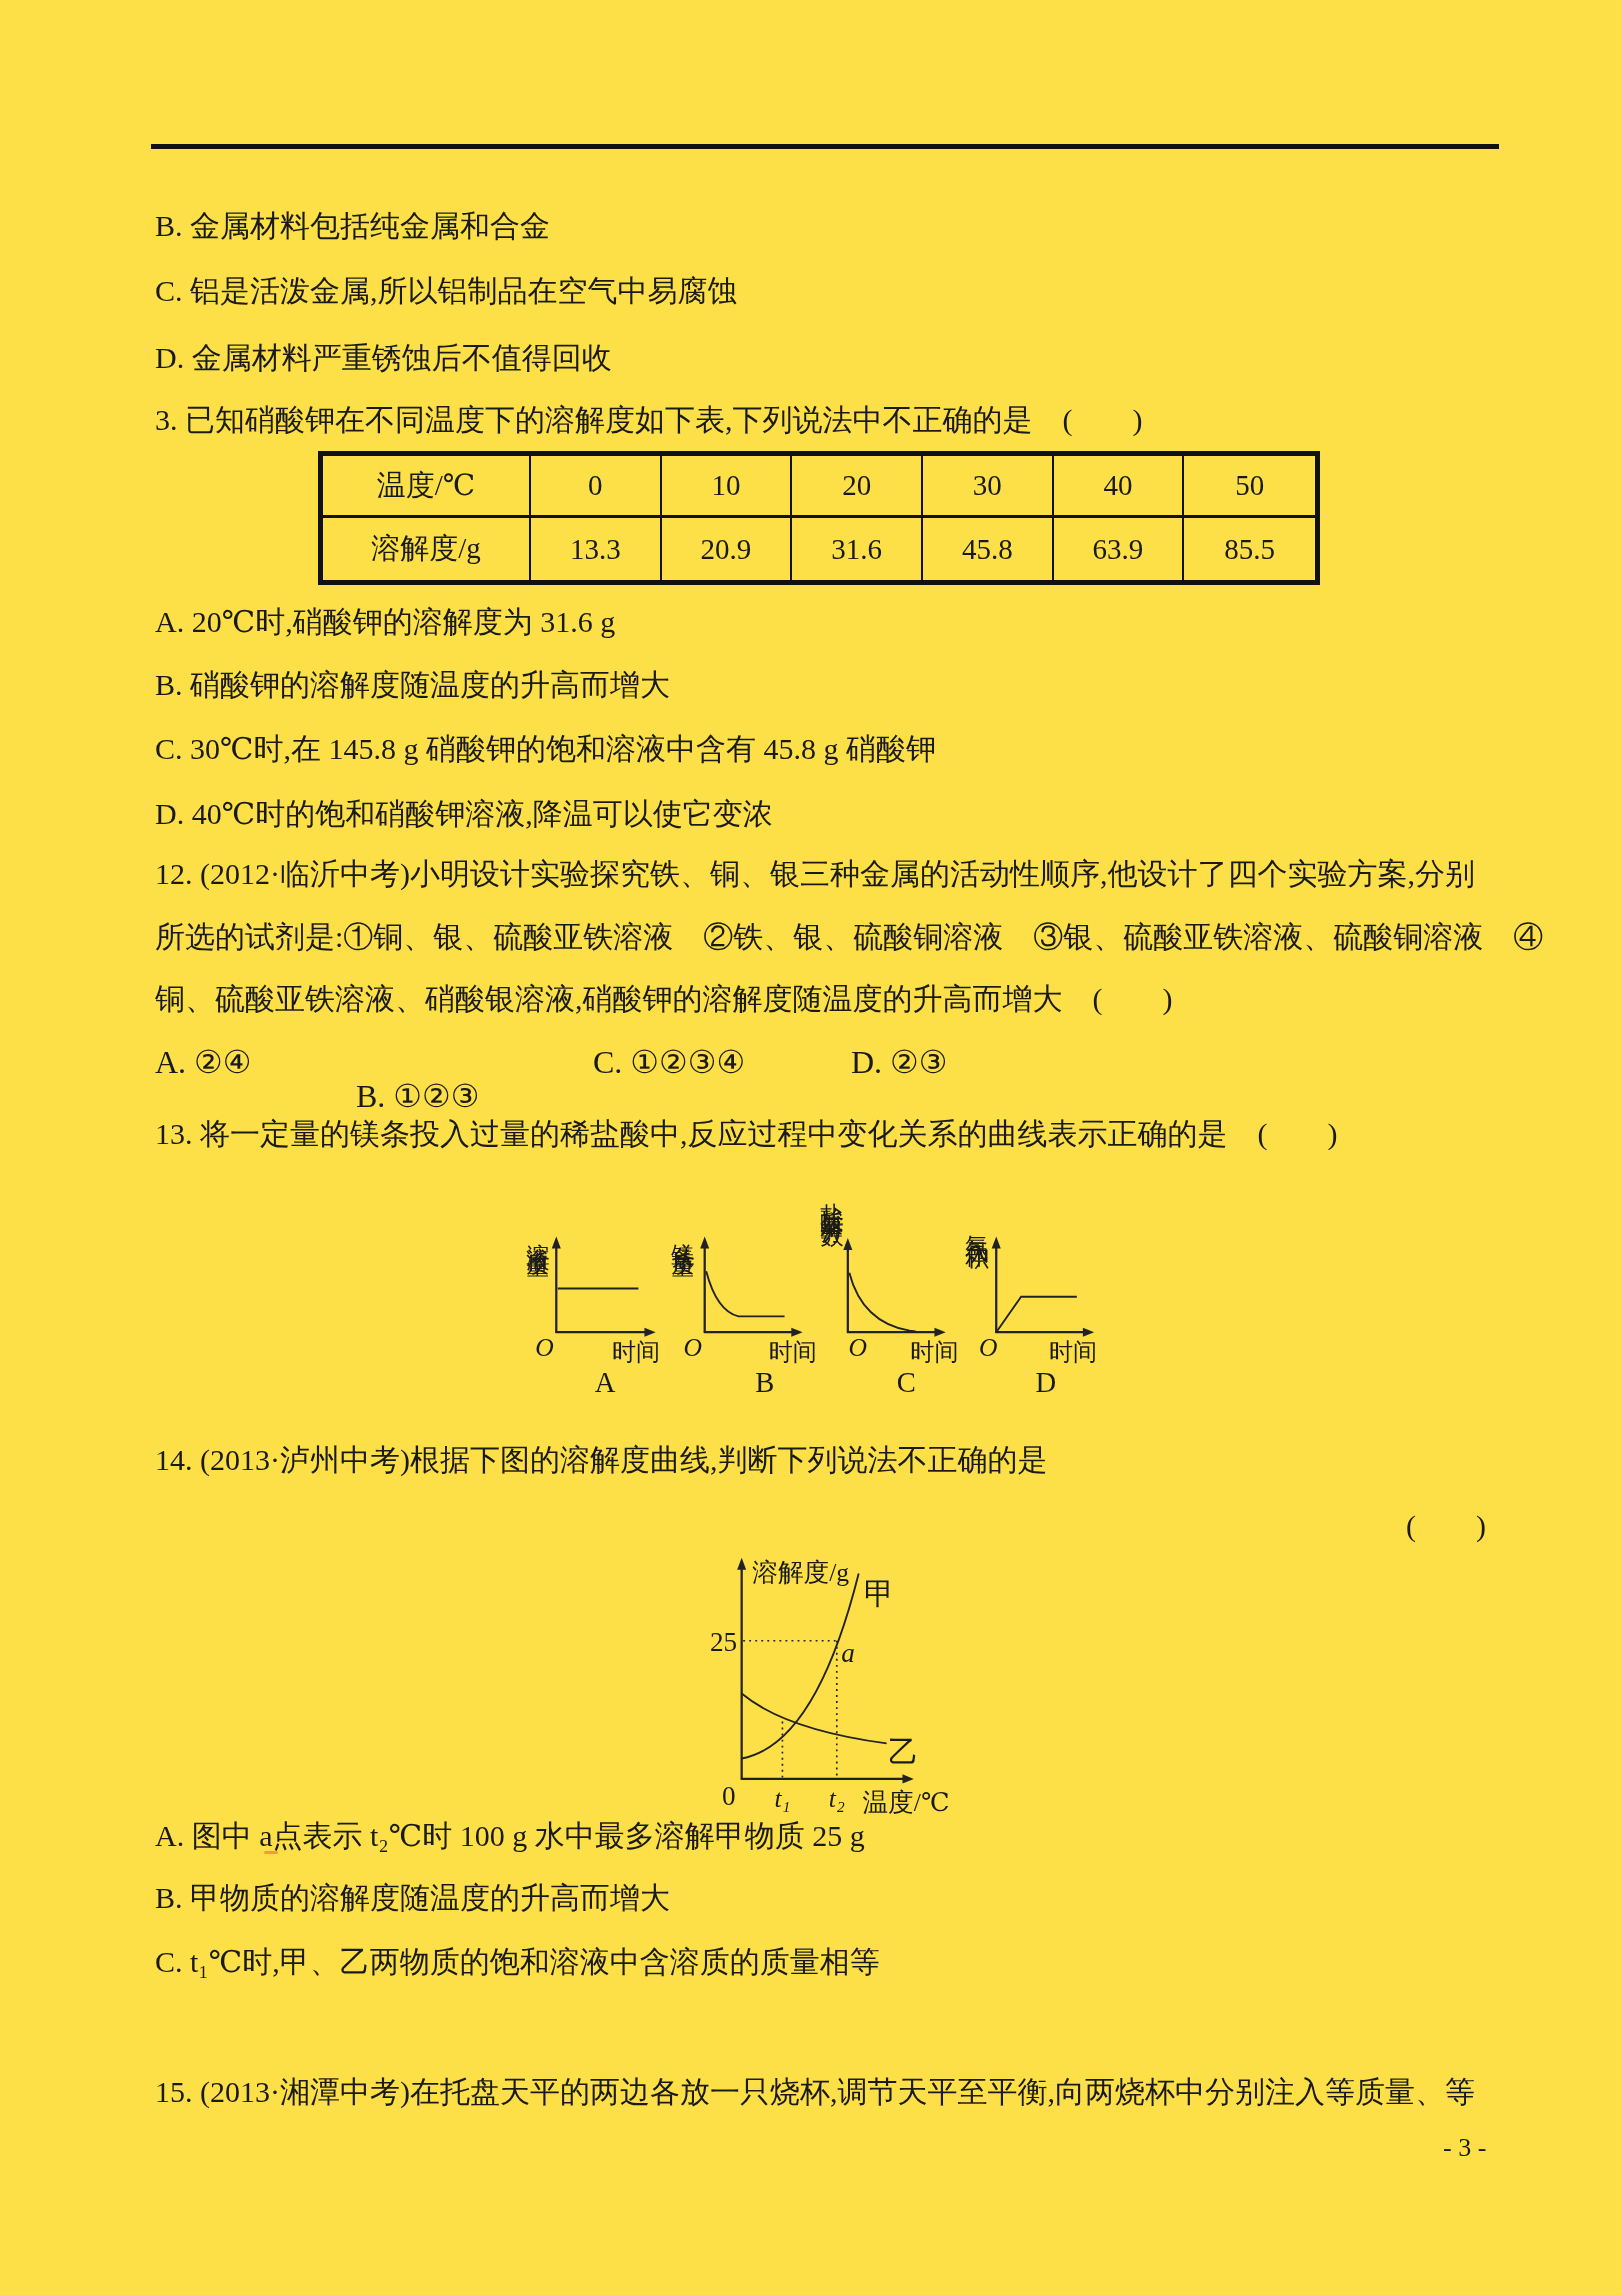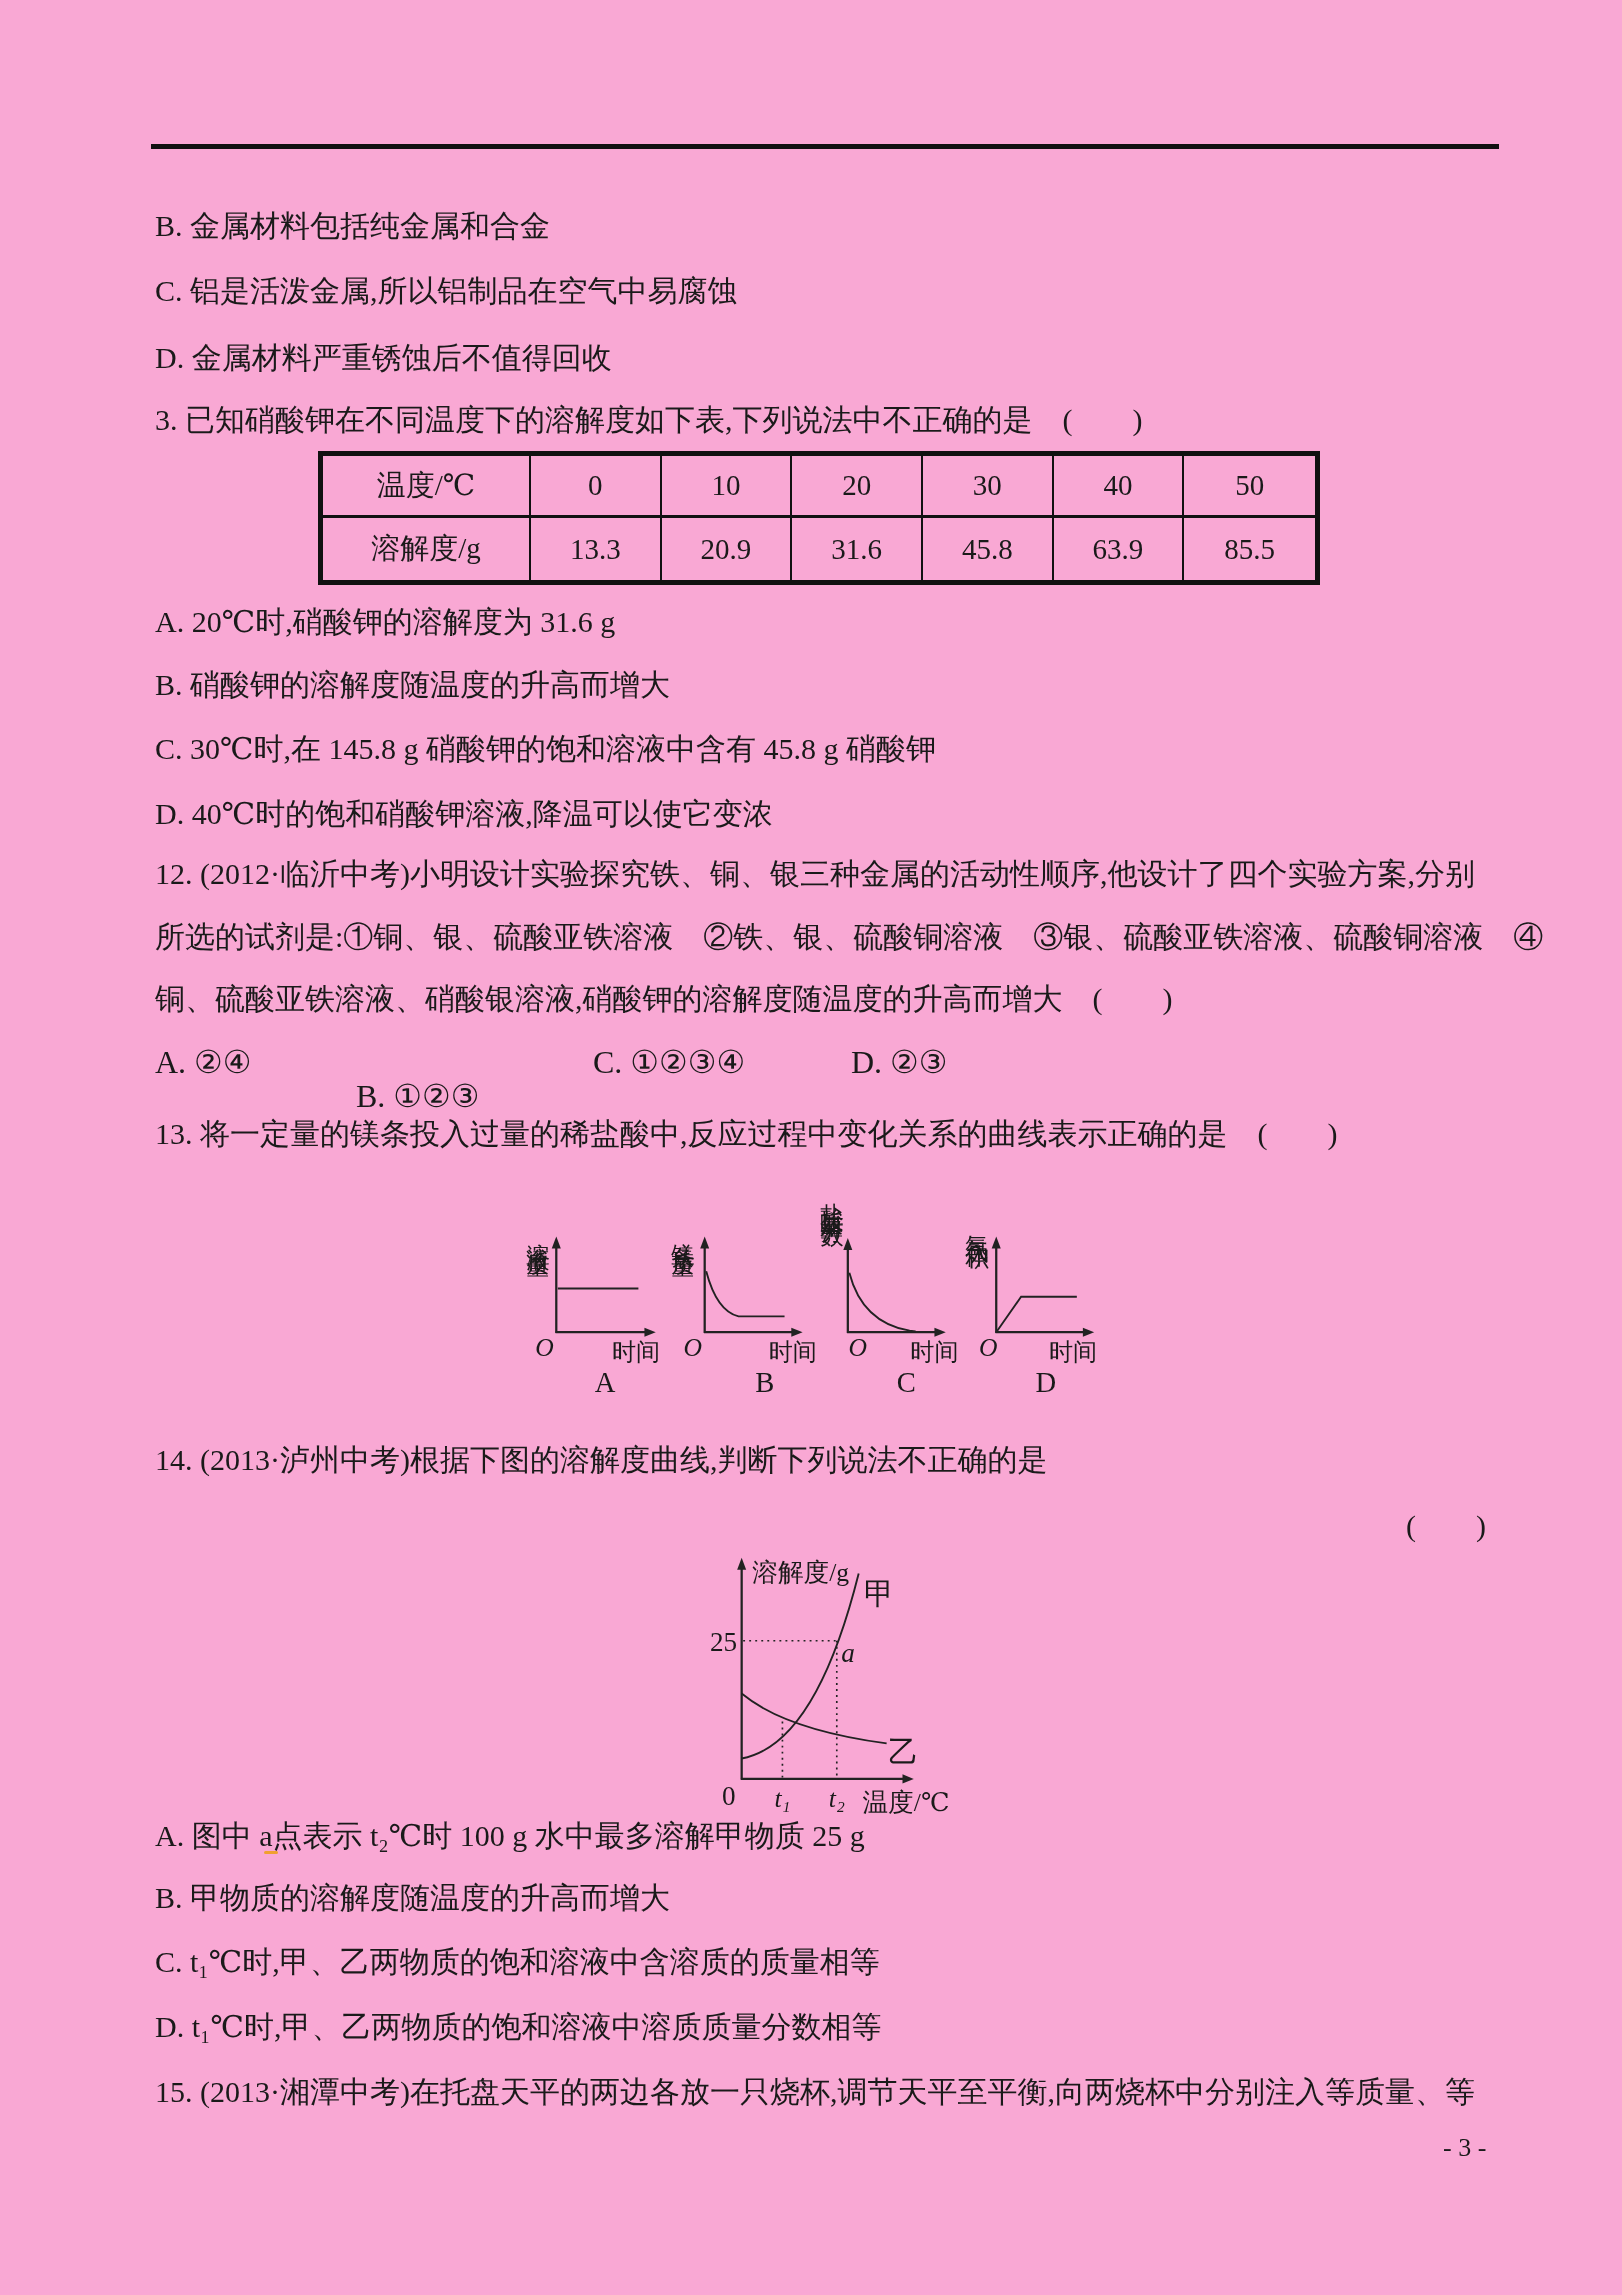--- a/index.html
+++ b/index.html
@@ -1,19 +1,19 @@
 <!DOCTYPE html>
 <html style="font-size:12px"><head>
 <meta charset="utf-8">
 <style>
   html,body{margin:0;padding:0;background:#888;}
   .page{
     position:relative;
     width:1623px;height:2295px;
-    background:#f9a8d4;
+    background:#fde047;
     font-family:"Liberation Serif","DejaVu Serif",serif;
     color:#1a1a1a;
     overflow:hidden;
   }
   .rule{position:absolute;left:151px;top:144px;width:1348px;height:5.3px;background:#111;}
   .line{
     position:absolute;left:155px;
     font-size:30px;line-height:35px;white-space:nowrap;
     color:#1a1a1a;
   }
@@ -174,20 +174,19 @@
       <text x="1036" y="2394" font-size="34" font-style="italic" text-anchor="middle">t₁</text>
       <text x="1108" y="2394" font-size="34" font-style="italic" text-anchor="middle">t₂</text>
       <text x="1142" y="2400" font-size="34">温度/℃</text>
     </g>
   </svg>
 
   <div class="line" style="top:1818px">A. 图中 a点表示 t₂℃时 100 g 水中最多溶解甲物质 25 g</div>
   <div class="orange-mark"></div>
   <div class="line" style="top:1880px">B. 甲物质的溶解度随温度的升高而增大</div>
   <div class="line" style="top:1944px">C. t₁℃时,甲、乙两物质的饱和溶液中含溶质的质量相等</div>
-  <div class="line" style="top:2009px">D. t₁℃时,甲、乙两物质的饱和溶液中溶质质量分数相等</div>
 
   <div class="line" style="top:2074px">15. (2013·湘潭中考)在托盘天平的两边各放一只烧杯,调节天平至平衡,向两烧杯中分别注入等质量、等</div>
 
   <div class="pagenum">- 3 -</div>
 
 </div>
 
 
 </body></html>

